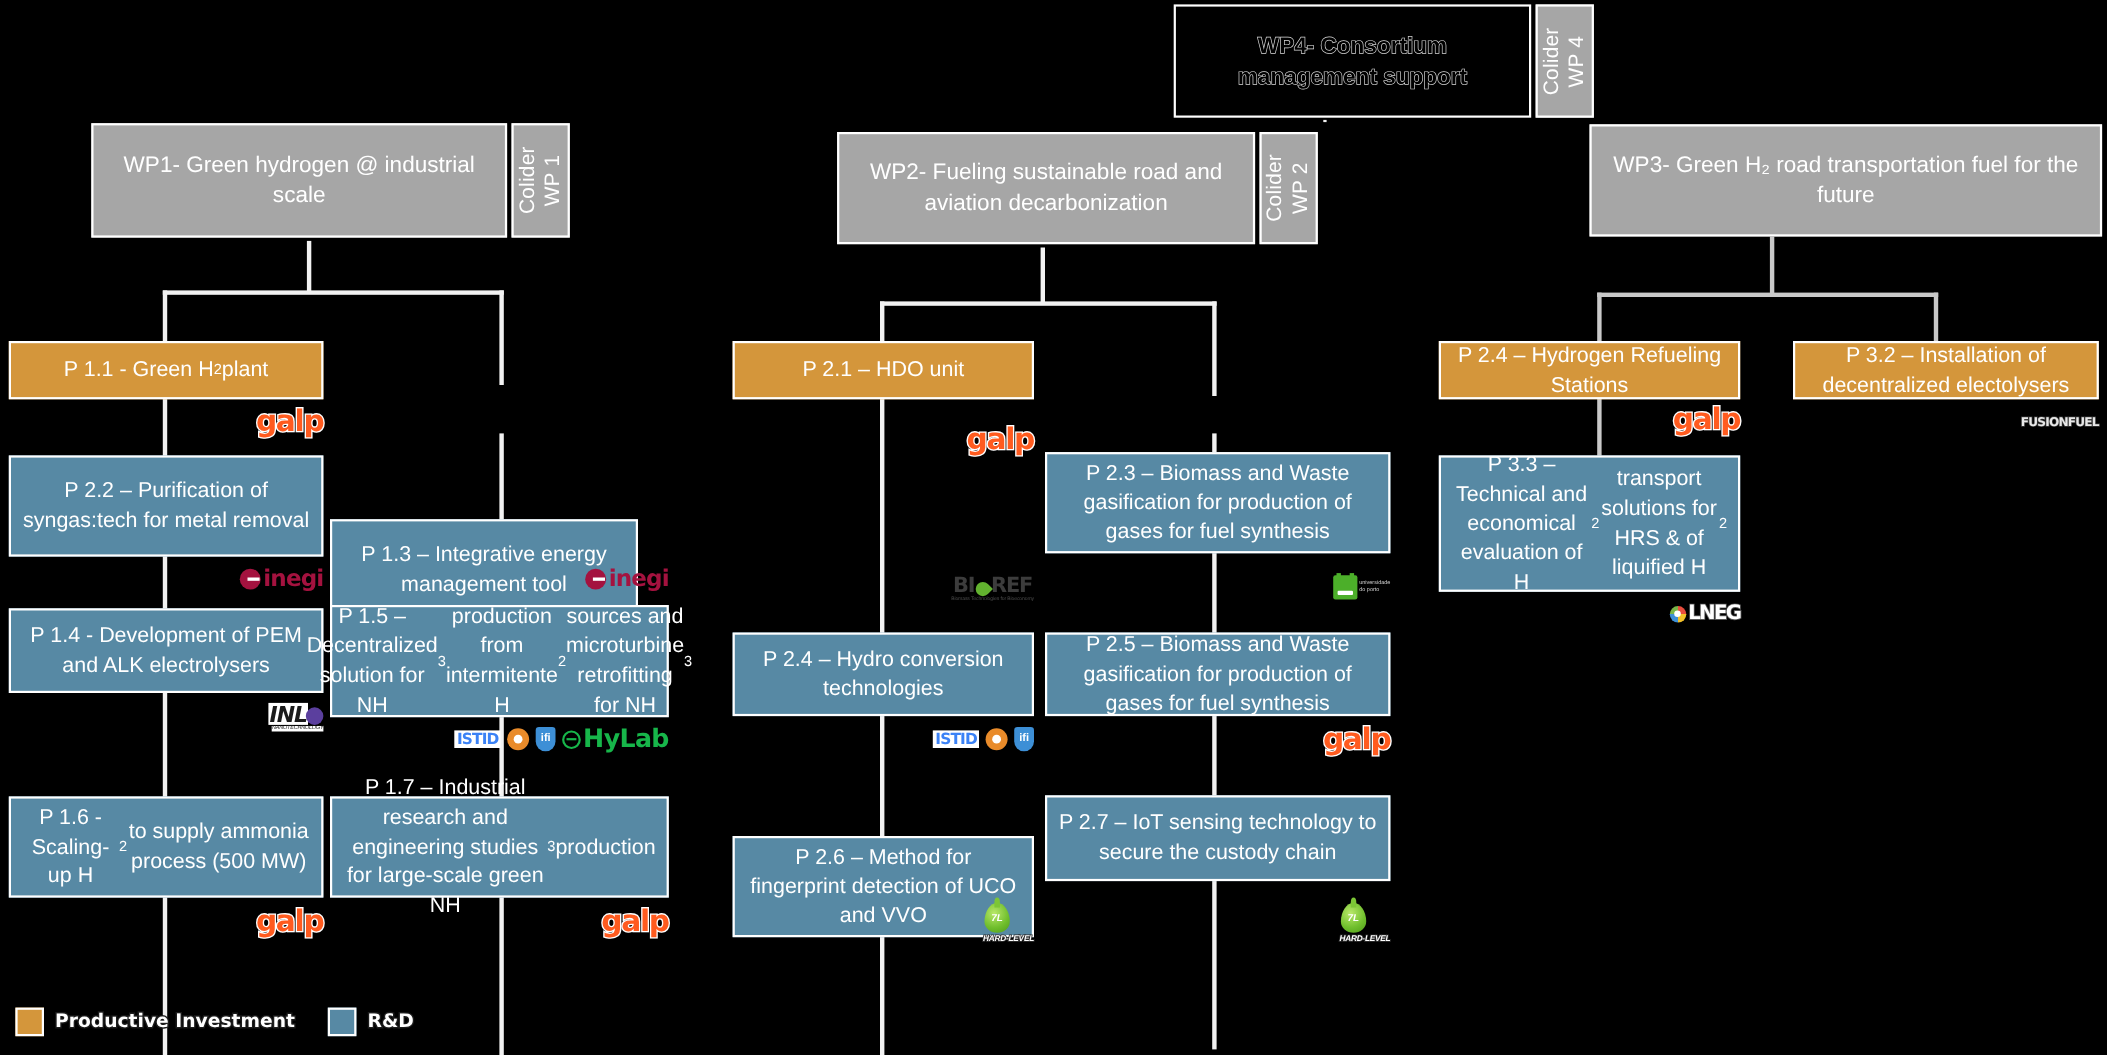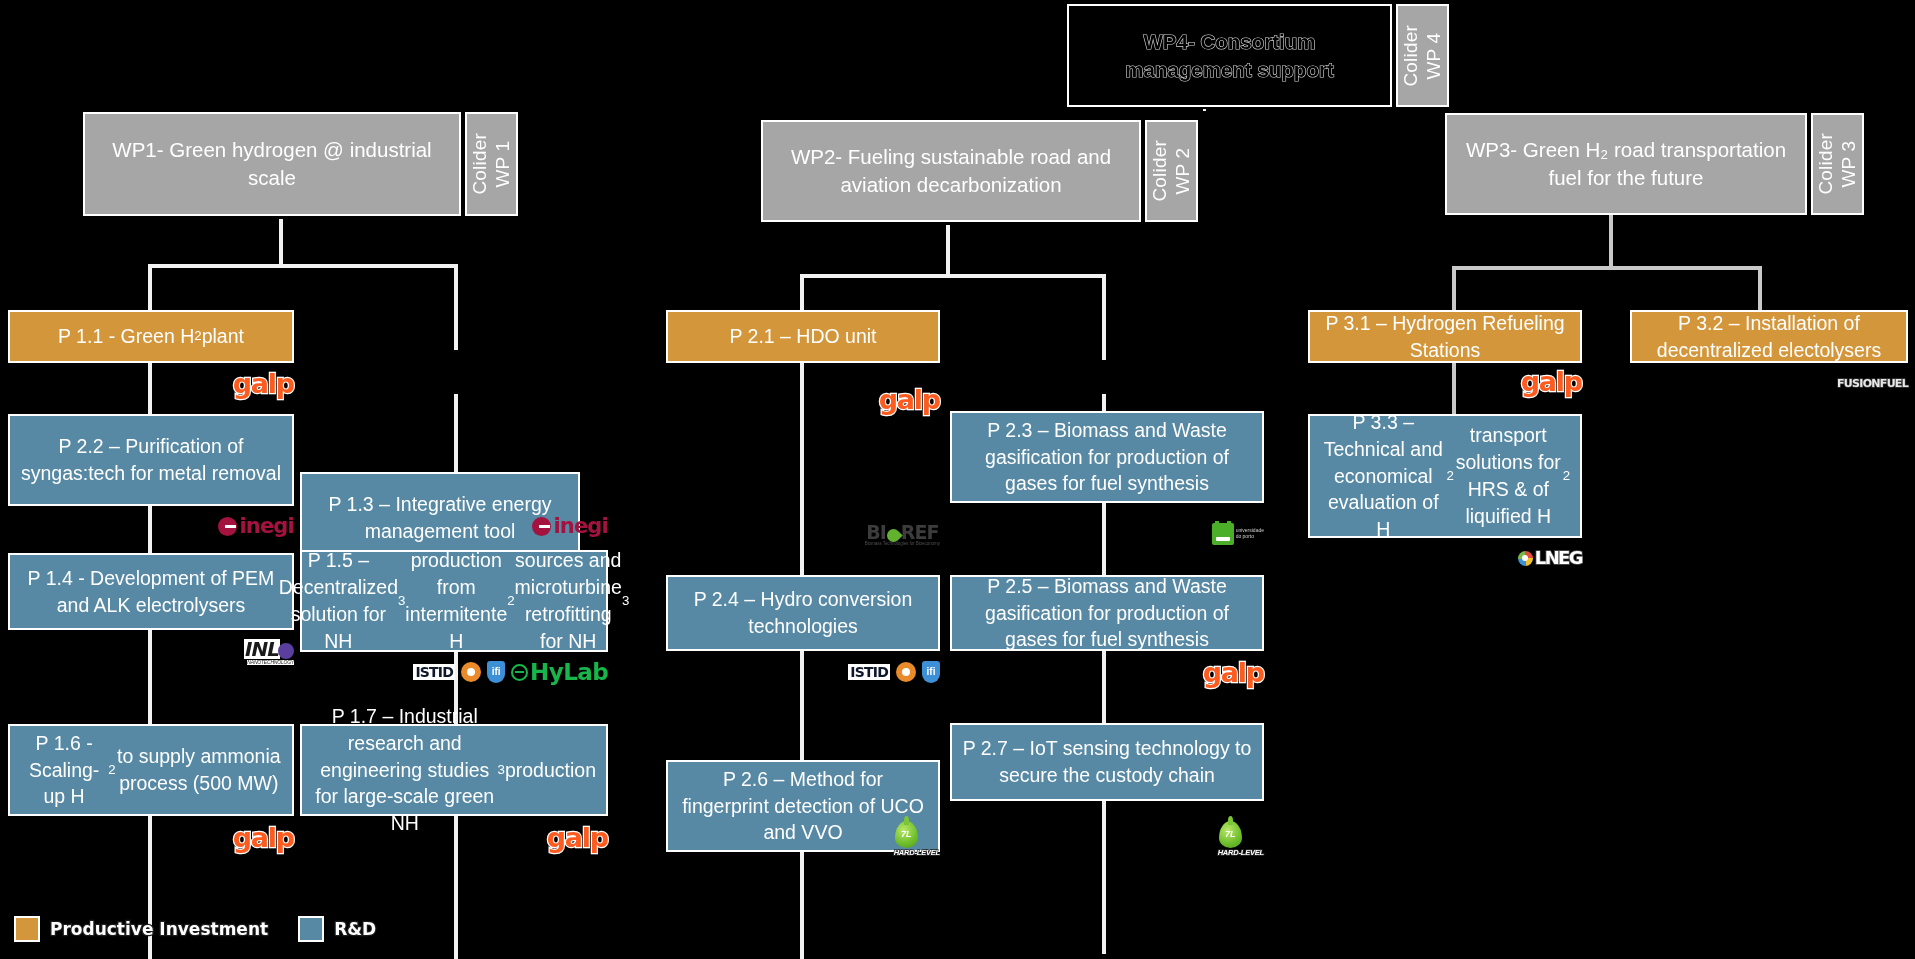--- a/index.html
+++ b/index.html
@@ -116,21 +116,21 @@
   .lg-inl .sph {
     width: 16px; height: 16px; border-radius: 50%;
     background: #5b3f9e; margin-left: -3px;
   }
   .lg-inl .cap {
     position: absolute; bottom: -6px; right: 0;
     font-size: 5px; color: #222; background: #fff; letter-spacing: -0.2px;
   }
   
   .lg-istid {
-    background: #ffffff; color: #0f172a; font-weight: bold;
+    background: #ffffff; color: #3b82f6; font-weight: bold;
     font-size: 14px; letter-spacing: -0.8px; padding: 1px 2px;
     font-family: "DejaVu Sans", sans-serif;
   }
   .lg-gear {
     width: 20px; height: 20px; border-radius: 50%;
     background: #e98b2a; position: relative;
   }
   .lg-gear::after {
     content: ""; position: absolute; left: 6px; top: 6px;
     width: 8px; height: 8px; border-radius: 50%; background: #ffffff;
@@ -287,21 +287,21 @@
 
   <div class="wp-group" style="left:730px; top:120px; height:102px;">
     <div class="wp-main" style="width:380px;">WP2- Fueling sustainable road and aviation decarbonization</div>
     <div class="wp-tab">
       <span class="vtxt">Colider
 WP 2</span>
     </div>
   </div>
 
   <div class="wp-group" style="left:1414px; top:113px; height:102px;">
-    <div class="wp-main" style="width:362px;">WP3- Green H₂ road transportation fuel for the future</div>
+    <div class="wp-main" style="width:466px;">WP3- Green H₂ road transportation fuel for the future</div>
     <div class="wp-tab">
       <span class="vtxt">Colider
 WP 3</span>
     </div>
   </div>
 
   <div class="pbox orange" style="left:8px; top:310px; width:286px; height:53px;">P 1.1 - Green H<sub>2</sub> plant</div>
   <div class="logo-row" style="left:8px; top:366px; width:286px;">
     <span class="lg lg-galp">galp</span>
   </div>
@@ -399,21 +399,21 @@
   </div>
 
   <div class="pbox blue" style="left:950px; top:723px; width:314px; height:78px;">P 2.7 – IoT sensing technology to secure the custody chain</div>
   <div class="logo-row" style="left:950px; top:817px; width:314px; height:44px;">
     <span class="lg lg-hard">
         <span class="drop"></span>
         <span class="tx">HARD-LEVEL</span>
       </span>
   </div>
 
-  <div class="pbox orange" style="left:1308px; top:310px; width:274px; height:53px;">P 3.1 – Hydrogen Refueling Stations</div>
+  <div class="pbox orange" style="left:1308px; top:310px; width:274px; height:53px;">P 2.4 – Hydrogen Refueling Stations</div>
   <div class="logo-row" style="left:1308px; top:364px; width:274px;">
     <span class="lg lg-galp">galp</span>
   </div>
 
   <div class="pbox orange" style="left:1630px; top:310px; width:278px; height:53px;">P 3.2 – Installation of decentralized electolysers</div>
   <div class="logo-row" style="left:1630px; top:366px; width:278px;">
     <span class="lg lg-ff">FUSIONFUEL</span>
   </div>
 
   <div class="pbox blue" style="left:1308px; top:414px; width:274px; height:124px;">P 3.3 – Technical and economical evaluation of H<sub>2</sub> transport solutions for HRS &amp; of liquified H<sub>2</sub></div>

